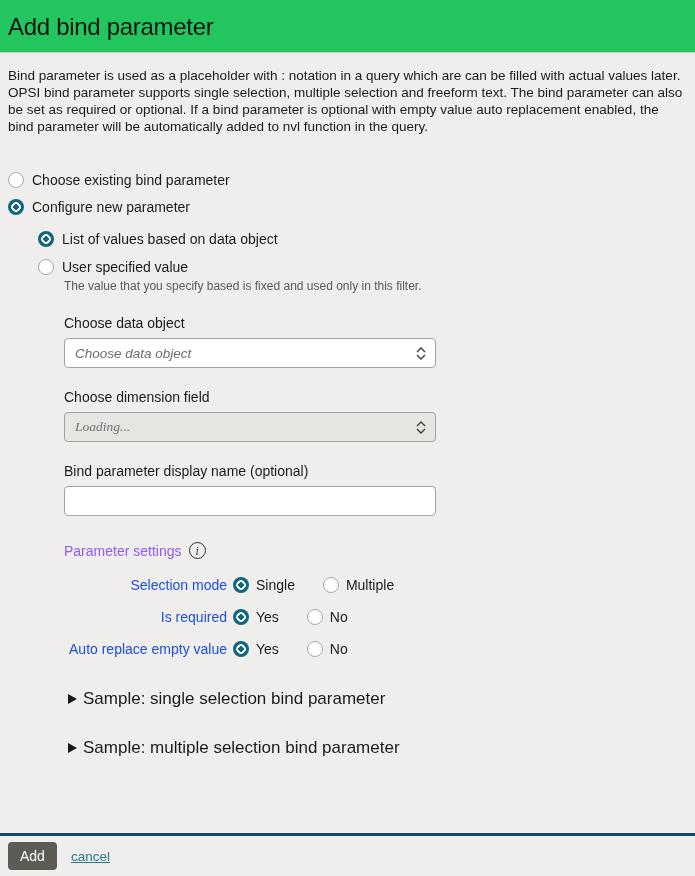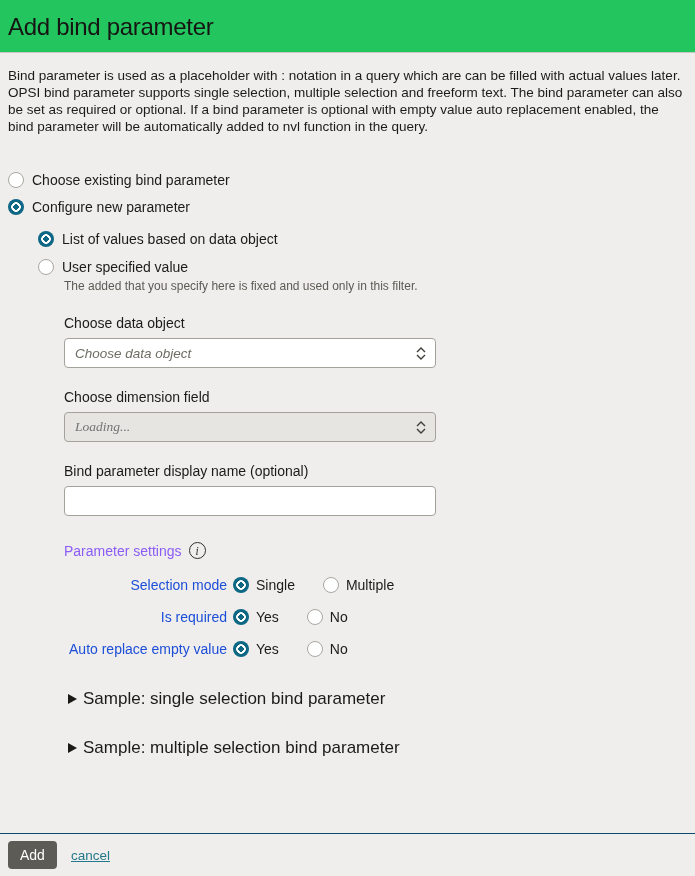--- a/index.html
+++ b/index.html
@@ -169,21 +169,21 @@
     flex:0 0 auto;
   }
   .sample-label {
     margin-left:6px;
     font-size:17px;
     color:#1c1b18;
   }
   
   .footer {
     flex:0 0 auto;
-    border-top:1px solid #0c4a6e;
+    border-top:3px solid #0c4a6e;
     height:43px;
     display:flex;
     align-items:center;
     padding:0 8px;
     background:#efeeec;
   }
   .add-button {
     background:#5d5b55;
     color:#ffffff;
     border:none;
@@ -225,21 +225,21 @@
 
     <div class="nested">
       <div class="radio-row">
         <span class="radio checked"></span>
         <span class="radio-label">List of values based on data object</span>
       </div>
       <div class="radio-row" style="margin-bottom:6px;">
         <span class="radio"></span>
         <span class="radio-label">User specified value</span>
       </div>
-      <div class="hint">The added that you specify here is fixed and used only in this filter.</div>
+      <div class="hint">The value that you specify based is fixed and used only in this filter.</div>
     </div>
   </div>
 
   <div class="fields">
 
     <div class="field-block">
       <div class="field-label">Choose data object</div>
       <div class="select-box">
         <span class="select-value">Choose data object</span>
         <span class="chevrons">

